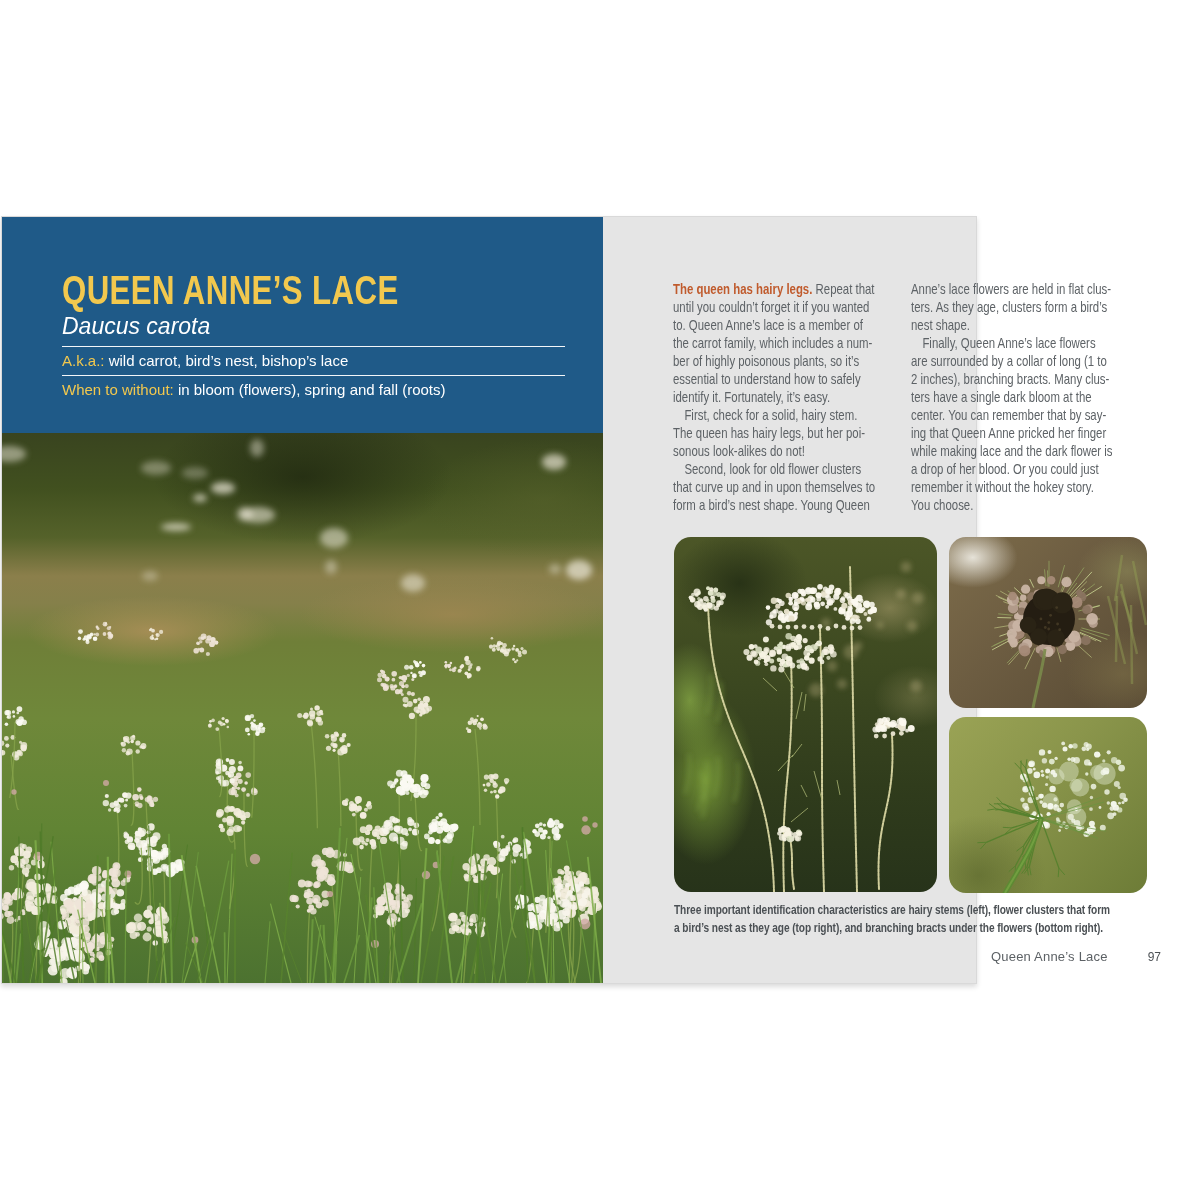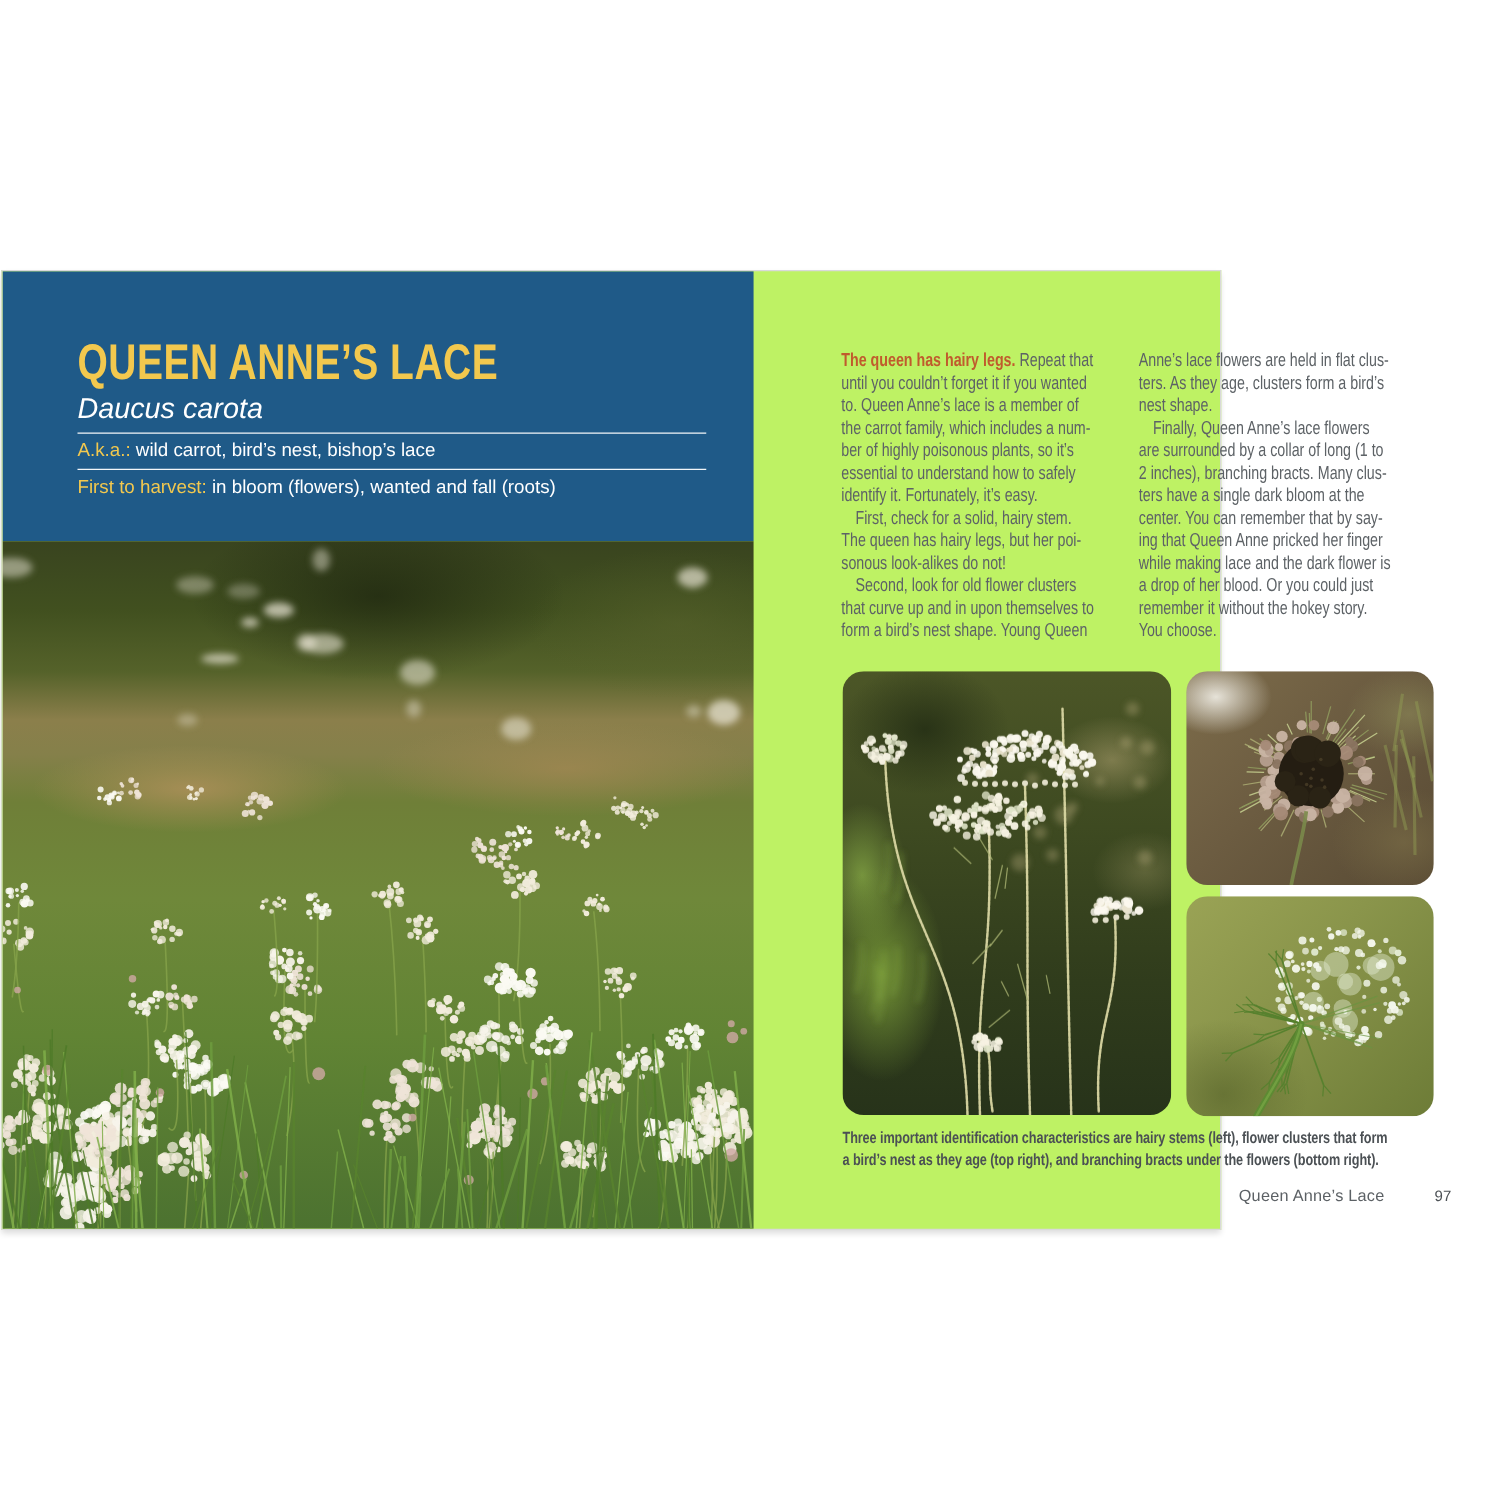--- a/index.html
+++ b/index.html
@@ -1,18 +1,18 @@
 <!DOCTYPE html>
 <html style="--blue: #1f5a88; --yellow: #f2c84e; --orange: #c05b2d; --ink: #5d6266; --cap: #4b5054; --foot: #5c6165;"><head>
 <meta charset="utf-8">
 <style>
   html,body{margin:0;padding:0;background:#ffffff;width:1200px;height:1200px;
     font-family:"Liberation Sans", sans-serif; -webkit-font-smoothing:antialiased;}
   .canvas{position:relative;width:1200px;height:1200px;background:#fff;overflow:hidden;}
-  .spread{position:absolute;left:1px;top:216px;width:976px;height:768px;background:#bef264;
+  .spread{position:absolute;left:1px;top:216px;width:976px;height:768px;background:#e5e5e5;
     border:1px solid #d9d9d9;box-shadow:0 3px 5px rgba(0,0,0,.14);box-sizing:border-box;}
   
   .left-page{position:absolute;left:0;top:0;width:601px;height:766px;overflow:hidden;}
   .header-panel{position:absolute;left:0;top:0;width:601px;height:216px;background:var(--blue);
     box-sizing:border-box;padding:0 38px 0 60px;color:#fff;}
   .hp-title{margin:0;padding-top:52px;font-size:40px;line-height:42px;font-weight:bold;
     color:var(--yellow);letter-spacing:.5px;white-space:nowrap;transform:scaleX(.78);transform-origin:0 0;}
   .hp-latin{font-style:italic;font-size:23px;line-height:26px;margin-top:2px;padding-bottom:7px;
     border-bottom:1px solid rgba(255,255,255,.95);}
   .meta-row{font-size:15px;line-height:17px;padding:5px 0 6px;border-bottom:1px solid rgba(255,255,255,.95);
@@ -65,21 +65,21 @@
 <body>
 
 <div class="canvas">
   <div class="spread">
 
     <div class="left-page">
       <div class="header-panel">
         <h1 class="hp-title">QUEEN ANNE’S LACE</h1>
         <div class="hp-latin">Daucus carota</div>
         <div class="meta-row"><span class="meta-label">A.k.a.:</span><span class="meta-value"> wild carrot, bird’s nest, bishop’s lace</span></div>
-        <div class="meta-row last"><span class="meta-label">First to harvest:</span><span class="meta-value"> in bloom (flowers), wanted and fall (roots)</span></div>
+        <div class="meta-row last"><span class="meta-label">When to without:</span><span class="meta-value"> in bloom (flowers), spring and fall (roots)</span></div>
       </div>
       <div class="meadow">
           <svg viewBox="0 0 601 550" width="100%" height="100%" preserveAspectRatio="none">
             <defs>
               <filter id="mbl" x="-60%" y="-60%" width="220%" height="220%">
                 <feGaussianBlur stdDeviation="3"></feGaussianBlur>
               </filter>
             </defs>
             <g filter="url(#mbl)">
               <ellipse cx="7" cy="21" rx="17" ry="8" fill="#e7e3d2" opacity="0.53"></ellipse>

